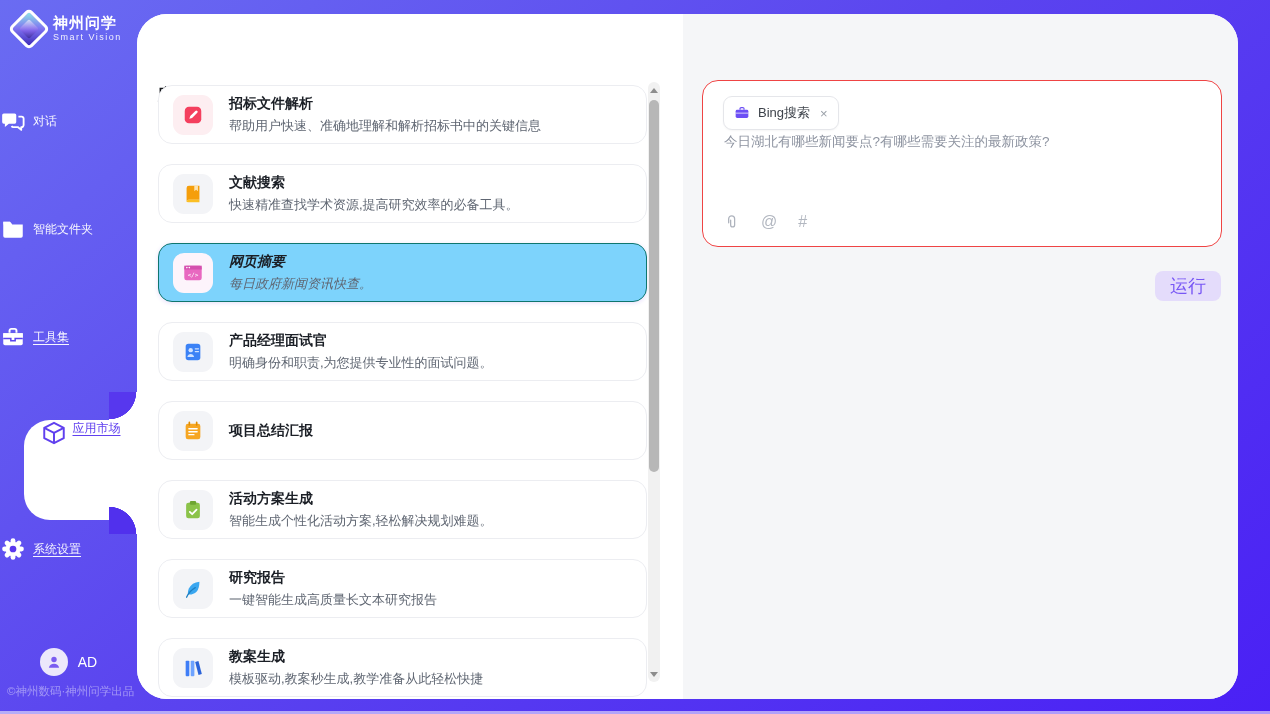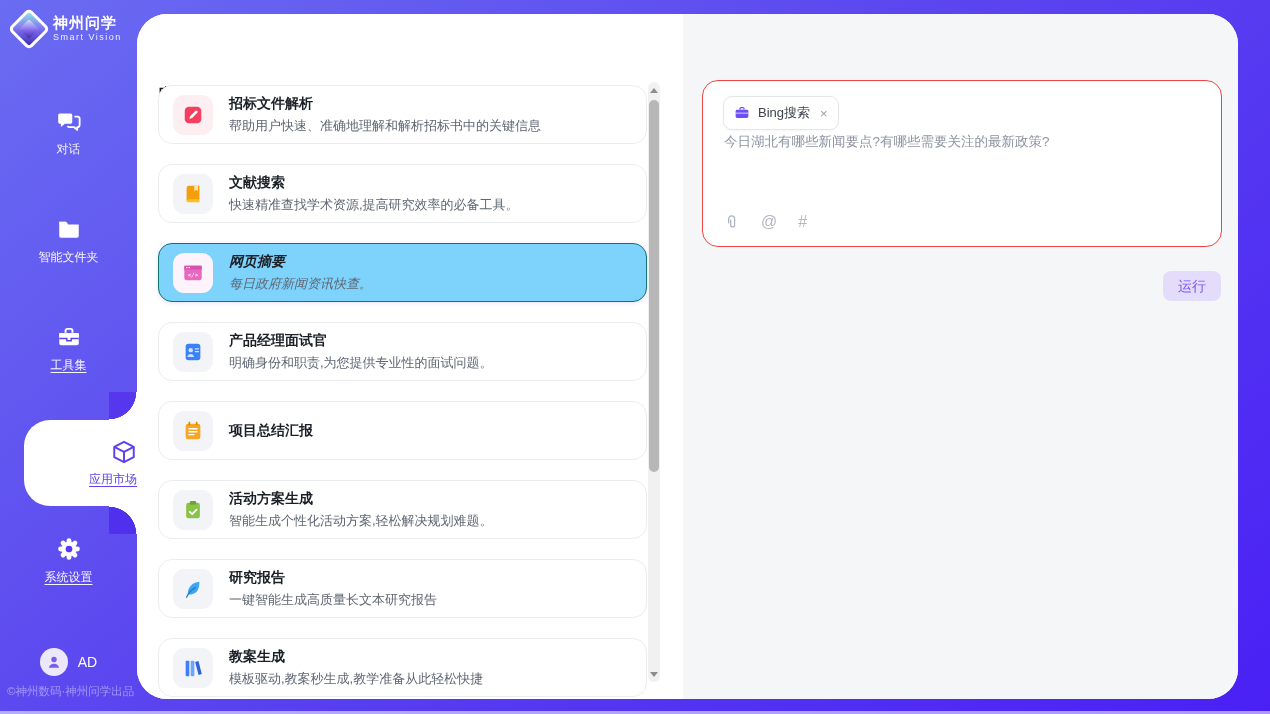--- a/index.html
+++ b/index.html
@@ -17,29 +17,29 @@
   .logo { position:absolute; left:14px; top:14px; display:flex; align-items:center; gap:9px; }
   .logo-diamond { width:30px; height:30px; transform:rotate(45deg); border:3px solid #fff;
     border-radius:5px; background:linear-gradient(135deg,#8de7e4 0%,#7f74f2 48%,#3d2ab6 100%);
     position:relative; }
   .logo-diamond::after { content:""; position:absolute; inset:5px; border-radius:2px;
     background:linear-gradient(135deg,rgba(255,255,255,.65),rgba(130,90,230,.55) 60%,rgba(40,30,120,.6)); }
   .logo-text { display:flex; flex-direction:column; line-height:1.1; }
   .logo-name { color:#fff; font-size:15px; font-weight:bold; letter-spacing:1px; }
   .logo-sub { color:rgba(255,255,255,.9); font-size:9px; letter-spacing:1.5px; margin-top:2px; }
 
-  .nav-item { position:absolute; left:0; width:137px; display:flex; flex-direction:column;
+  .nav-item { position:absolute; left:0; width:137px; display:flex; flex-direction:row;
     align-items:center; gap:7px; cursor:pointer; }
   .nav-label { color:rgba(255,255,255,.95); font-size:12px; }
   .nav-label.u { text-decoration:underline; text-underline-offset:3px; }
   .nav-icon { width:26px; height:26px; display:block; }
 
-  .active-bubble { position:absolute; left:24px; right:0; top:420px; height:86px;
-    background:#fff; border-radius:26px 0 0 26px; display:flex; flex-direction:column;
-    align-items:flex-end; justify-content:center; gap:6px; cursor:pointer; }
+  .active-bubble { position:absolute; left:24px; right:0; top:420px; height:100px;
+    background:#fff; border-radius:26px 0 0 26px; display:flex; flex-direction:row;
+    align-items:flex-start; justify-content:center; gap:6px; cursor:pointer; }
   .active-bubble .nav-label { color:#6040ef; text-decoration:underline; text-underline-offset:3px; }
   .curve-top { position:absolute; right:0; top:392px; width:28px; height:28px;
     background:radial-gradient(circle at 0 0, #5737ee 0 27px, #fff 27.5px); }
   .curve-bottom { position:absolute; right:0; top:506px; width:28px; height:28px;
     background:radial-gradient(circle at 0 100%, #5130ed 0 27px, #fff 27.5px); }
 
   .user-row { position:absolute; left:0; top:648px; width:137px; display:flex;
     align-items:center; justify-content:center; gap:10px; cursor:pointer; }
   .avatar { width:28px; height:28px; border-radius:50%; background:#ece8fb;
     display:flex; align-items:center; justify-content:center; }
@@ -88,21 +88,21 @@
     gap:8px; padding:7px 10px; background:#fff; border:1px solid #e5e6ea; border-radius:9px;
     box-shadow:0 1px 2px rgba(0,0,0,.04); }
   .tool-tag-label { font-size:13px; color:#3d424a; }
   .tool-tag-close { font-size:13px; color:#9aa0a8; cursor:pointer; margin-left:2px; line-height:1; }
   .query-text { position:absolute; left:21px; top:51px; right:20px; font-size:13.5px;
     color:#8d93a0; line-height:1.5; }
   .composer-icons { position:absolute; left:20px; bottom:15px; display:flex;
     align-items:center; gap:21px; }
   .composer-icons .glyph { font-size:16px; color:#b2b7c0; cursor:pointer; }
   .run-button { position:absolute; right:17px; top:257px; height:30px; padding:0 15px;
-    background:#e4dcfb; color:#7857f5; font-size:14px; border:none; border-radius:8px;
+    background:#e4dcfb; color:#7857f5; font-size:18px; border:none; border-radius:8px;
     line-height:30px; cursor:pointer; font-family:inherit; }
 </style>
 </head>
 <body>
 
 <div class="sidebar">
 
   <div class="logo">
     <div class="logo-diamond"></div>
     <div class="logo-text">

